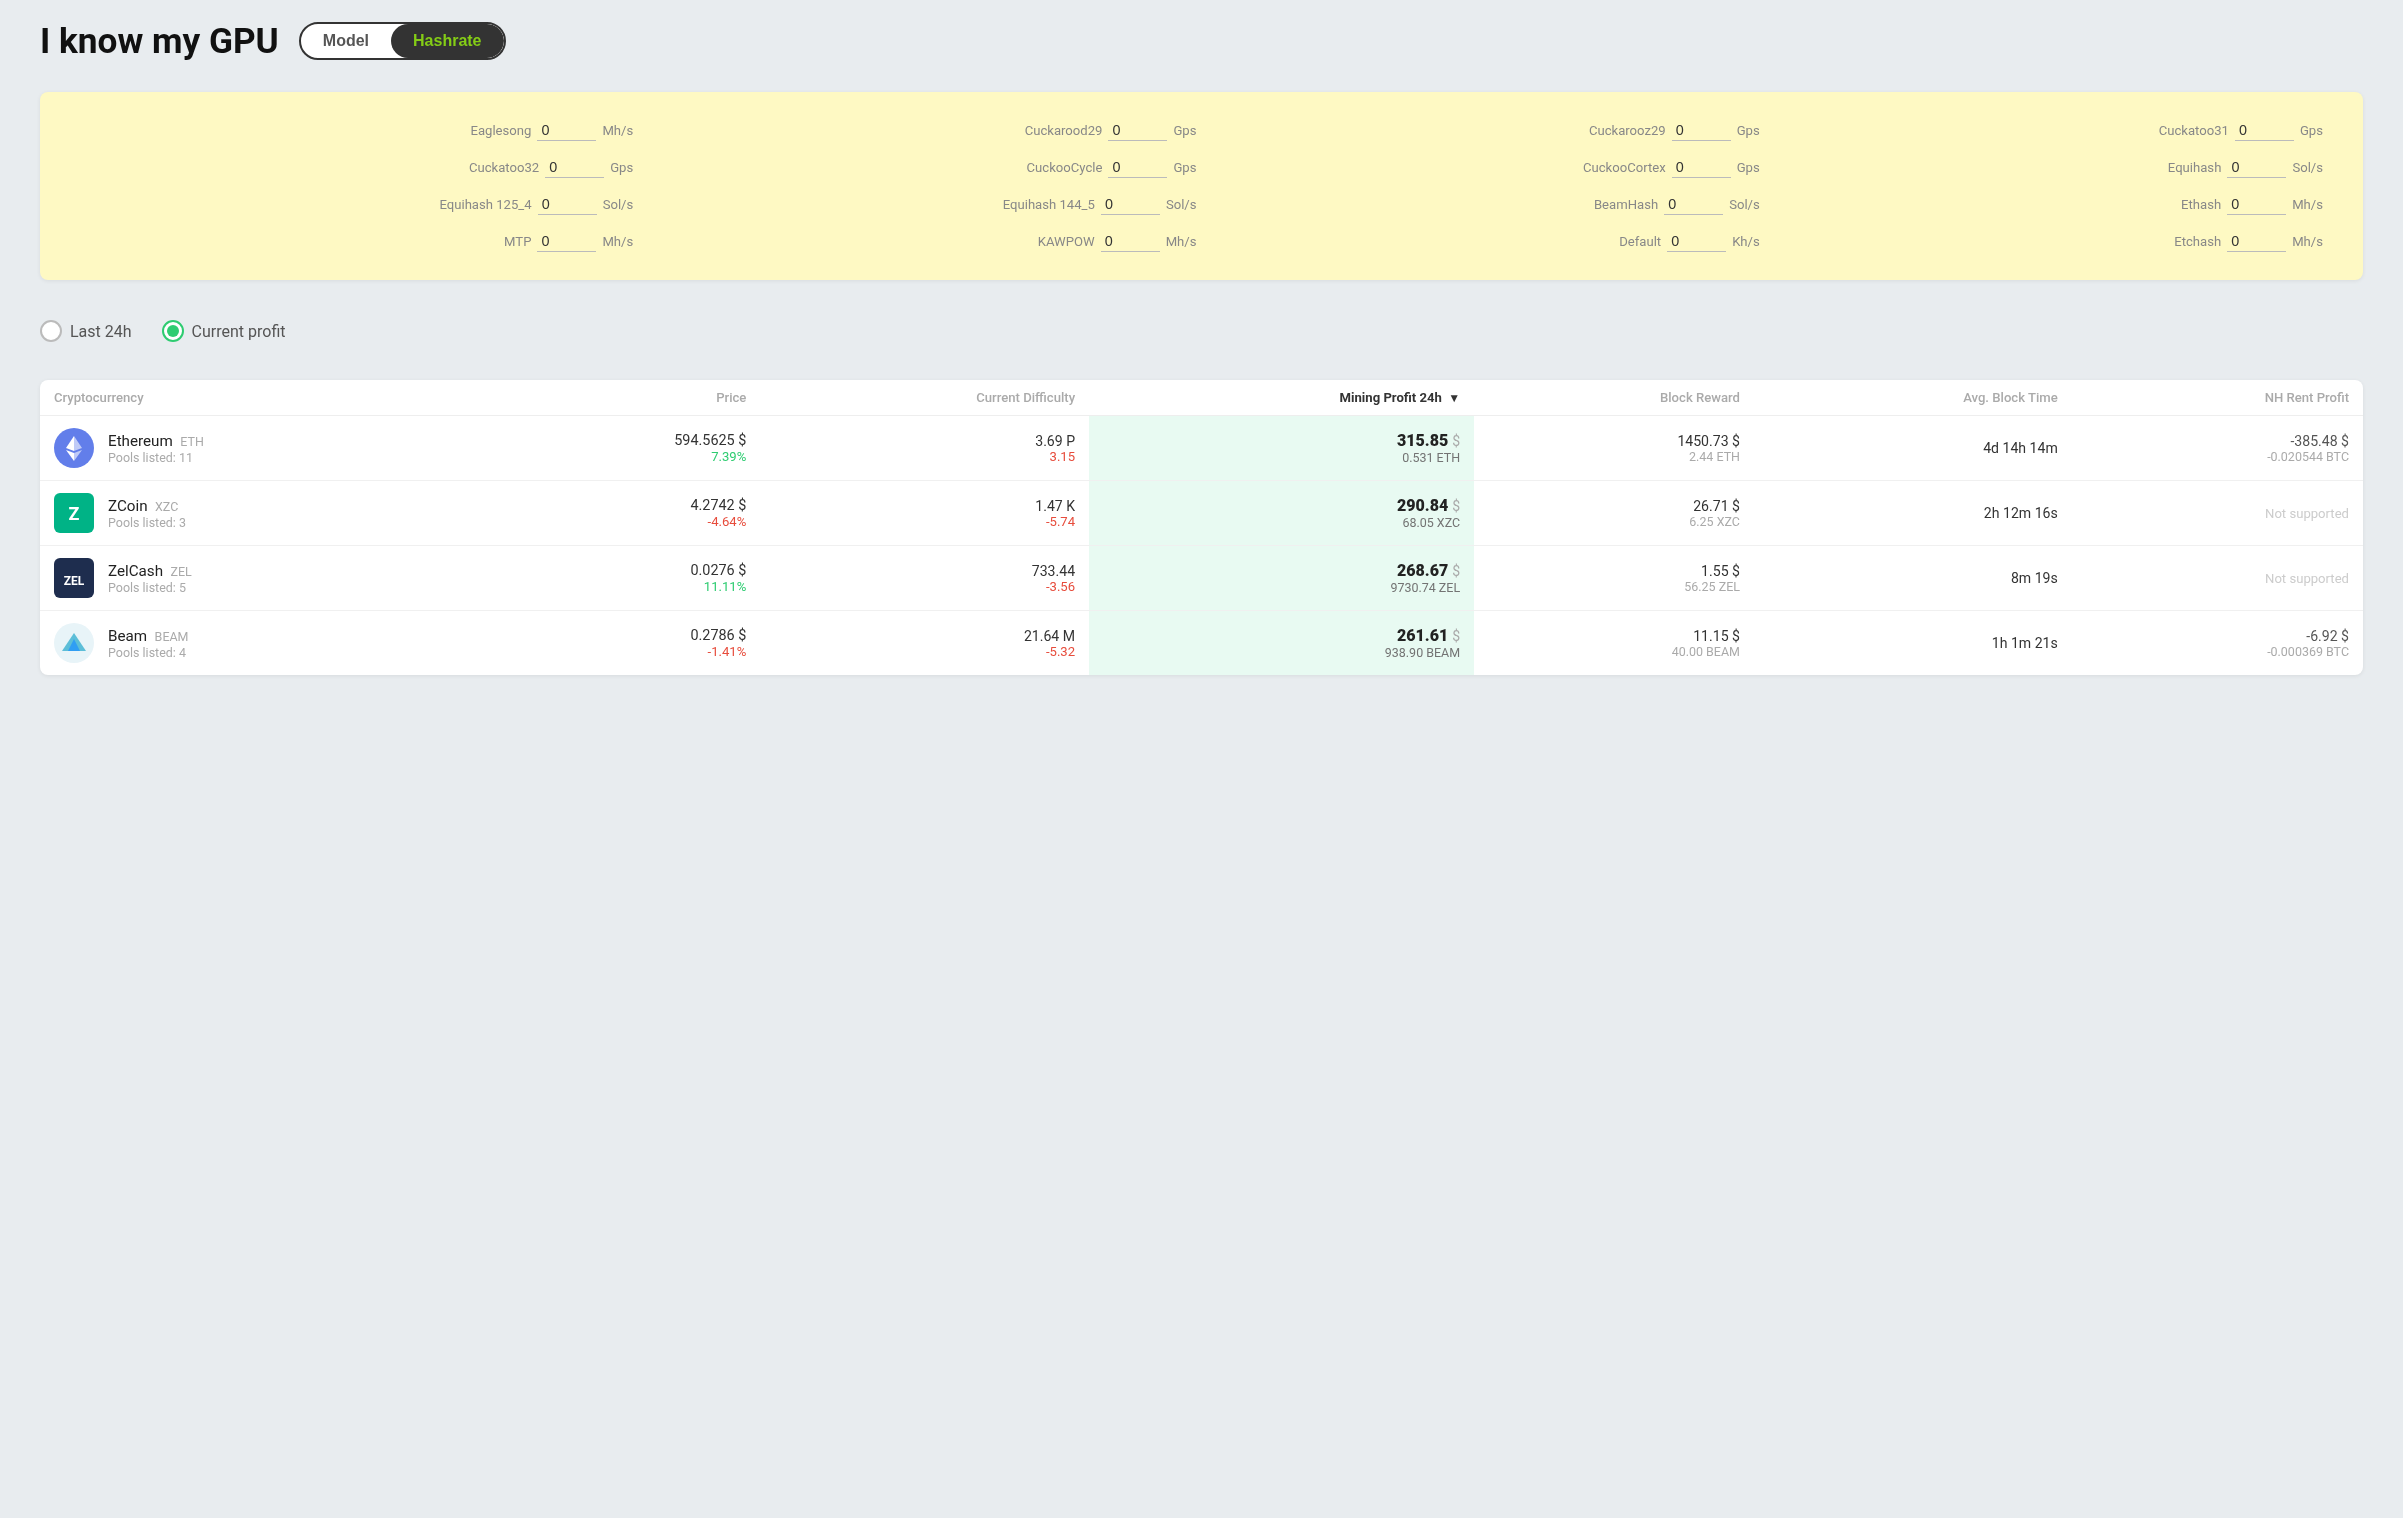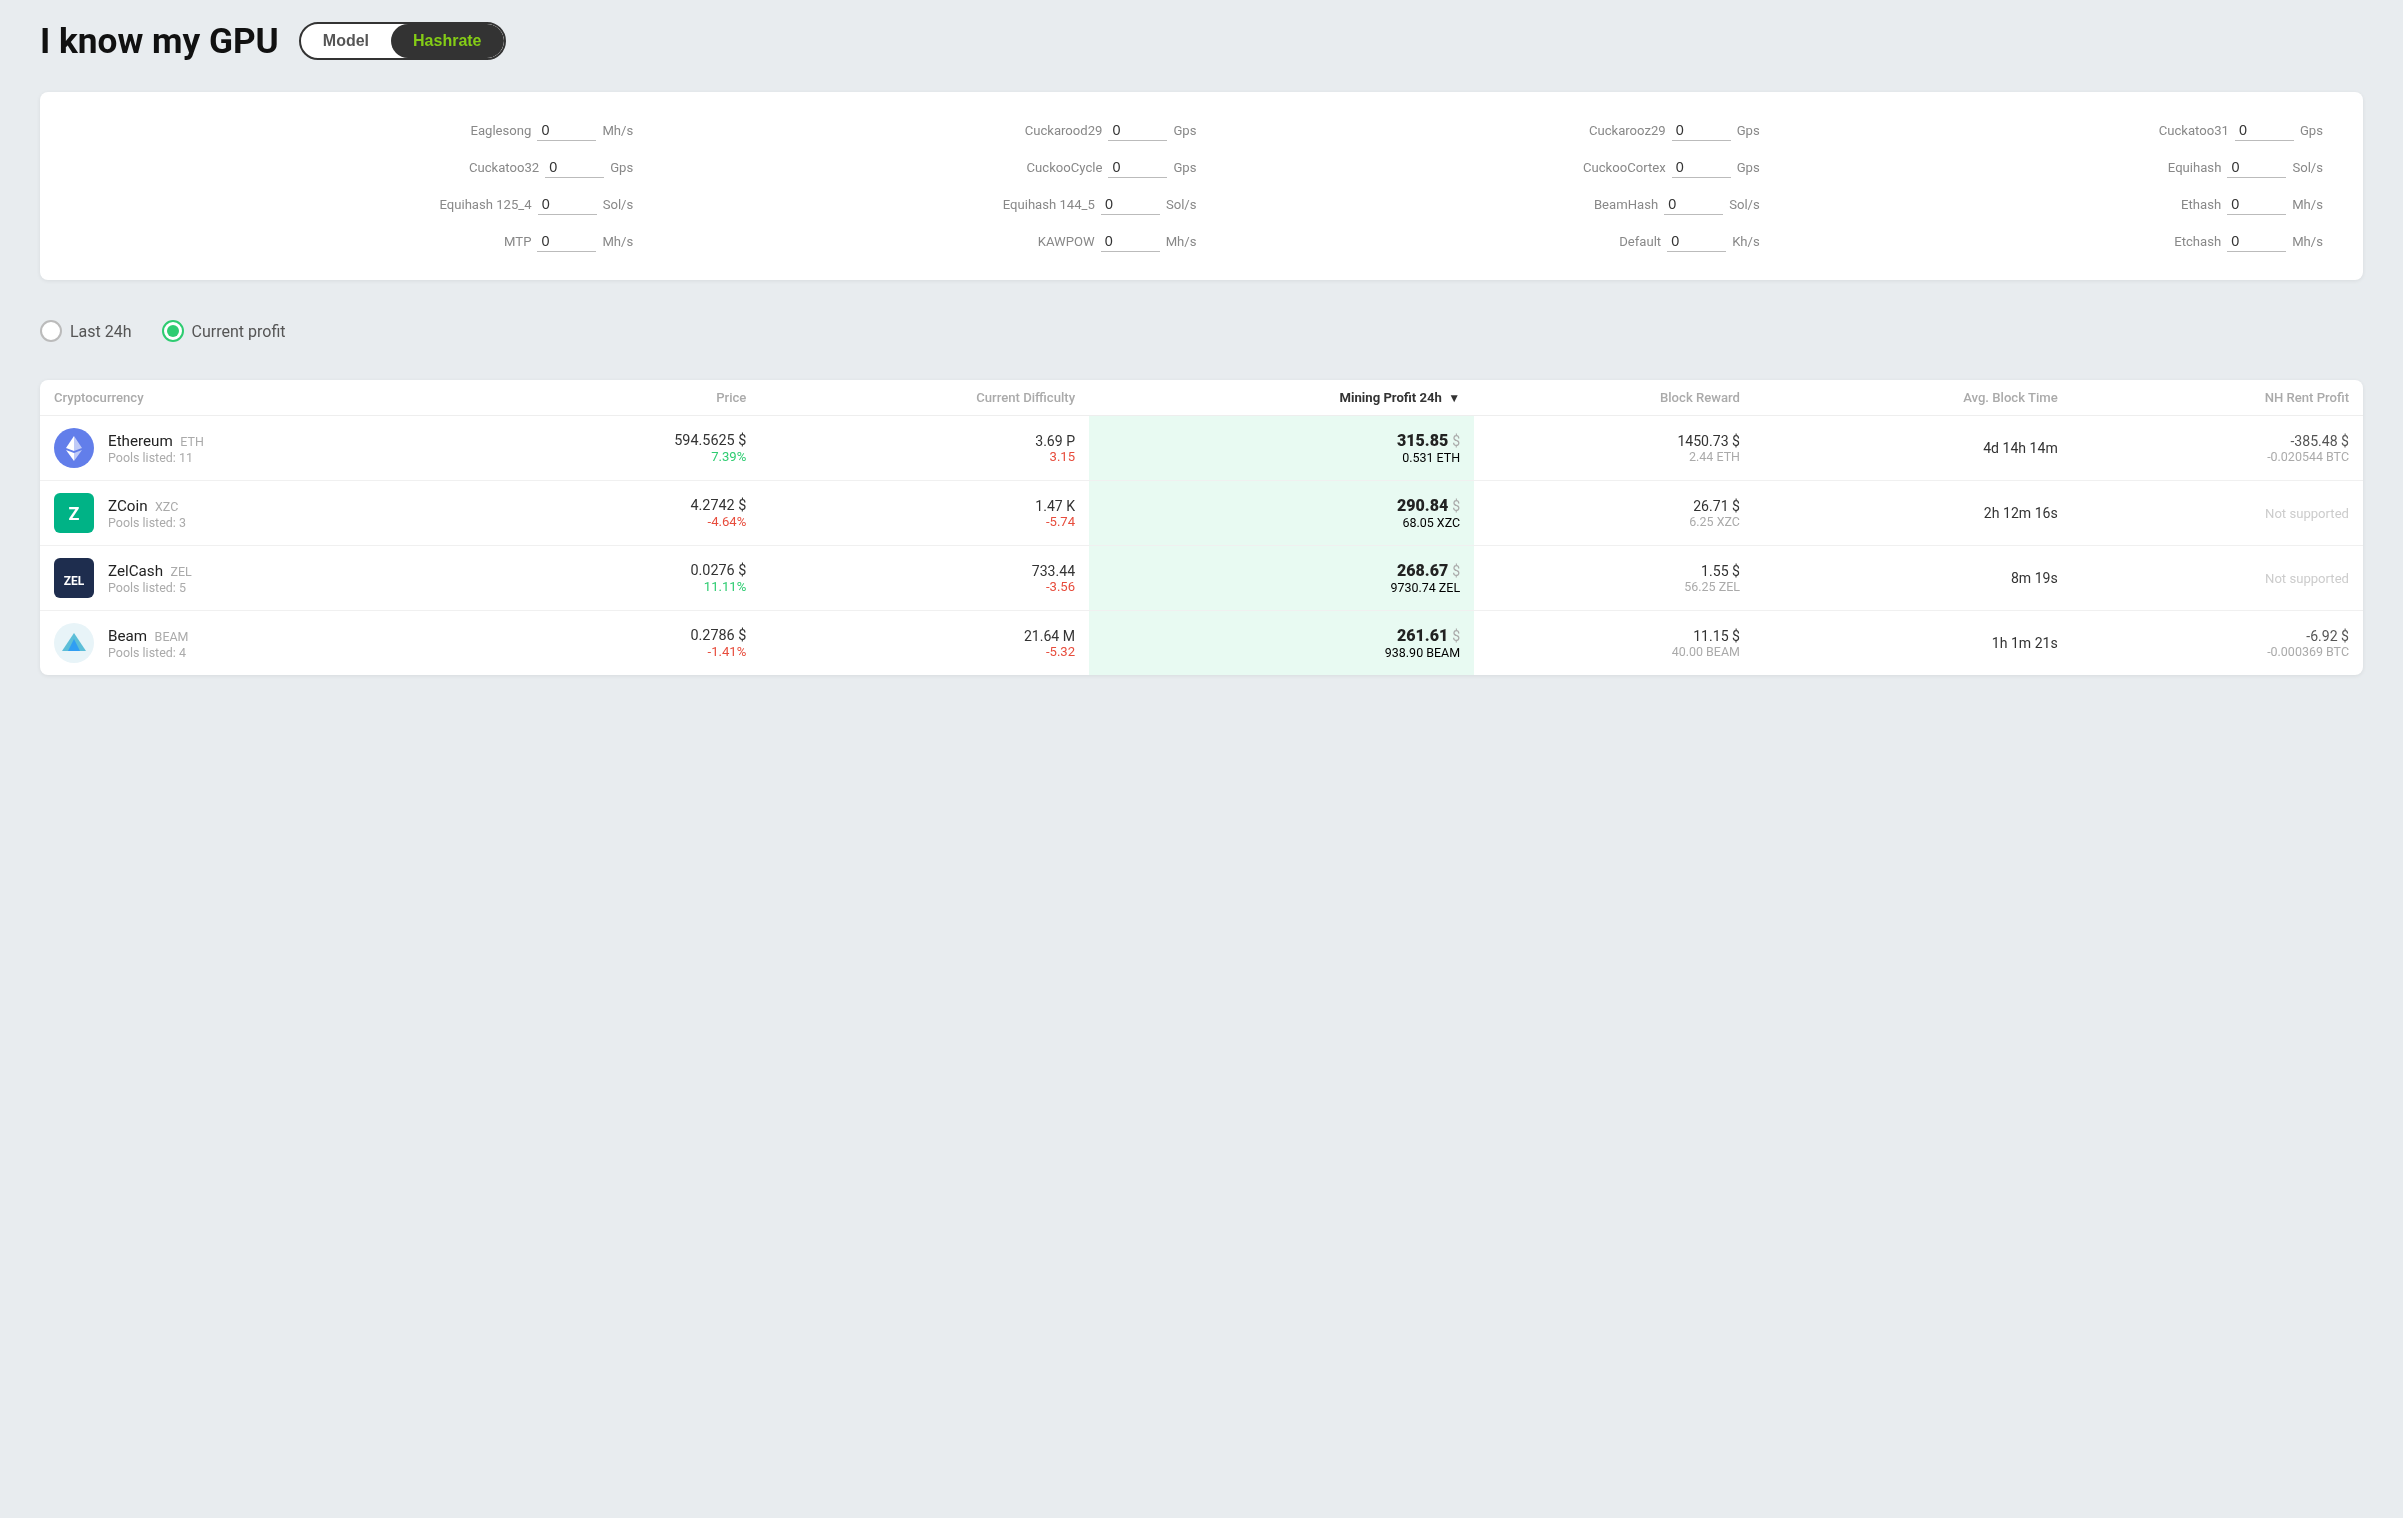--- a/index.html
+++ b/index.html
@@ -40,21 +40,21 @@
       color: #555;
     }
     .toggle-btn.active {
       background: #333;
       color: #84cc16;
       border-radius: 22px;
     }
 
     
     .hashrate-panel {
-      background: #ffffff;
+      background: #fef9c3;
       border-radius: 8px;
       padding: 28px 40px;
       margin-bottom: 30px;
       box-shadow: 0 1px 4px rgba(0,0,0,0.07);
     }
     .hashrate-grid {
       display: grid;
       grid-template-columns: repeat(4, 1fr);
       gap: 16px 10px;
     }
@@ -229,21 +229,21 @@
       background: #e8faf2;
       padding: 12px 14px;
     }
     .profit-main {
       font-size: 1rem;
       font-weight: 700;
       color: #222;
     }
     .profit-sub {
       font-size: 0.78rem;
-      color: #000000;
+      color: #737373;
     }
     .profit-dollar {
       color: #aaa;
       font-size: 0.88rem;
       font-weight: 400;
     }
 
     
     .block-main { font-size: 0.88rem; color: #333; }
     .block-sub { font-size: 0.78rem; color: #aaa; }

